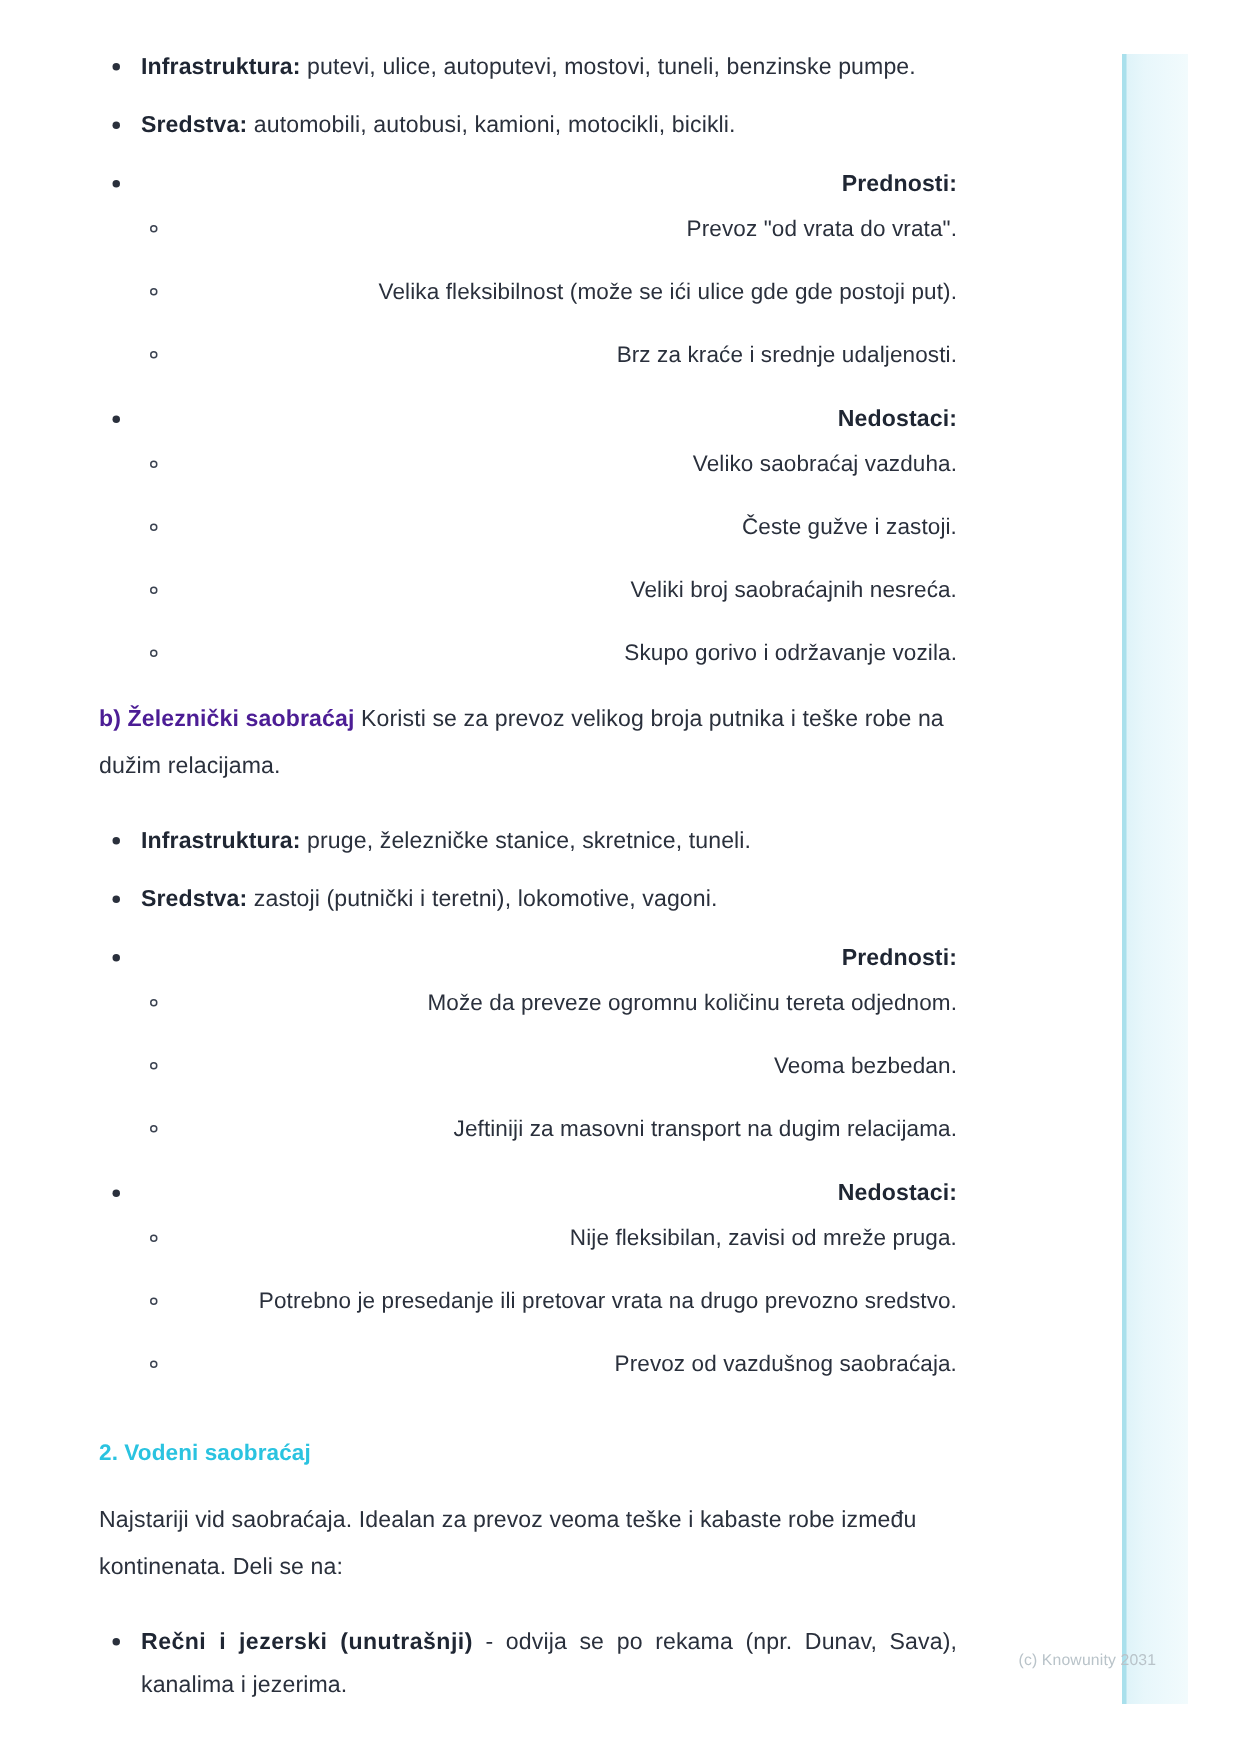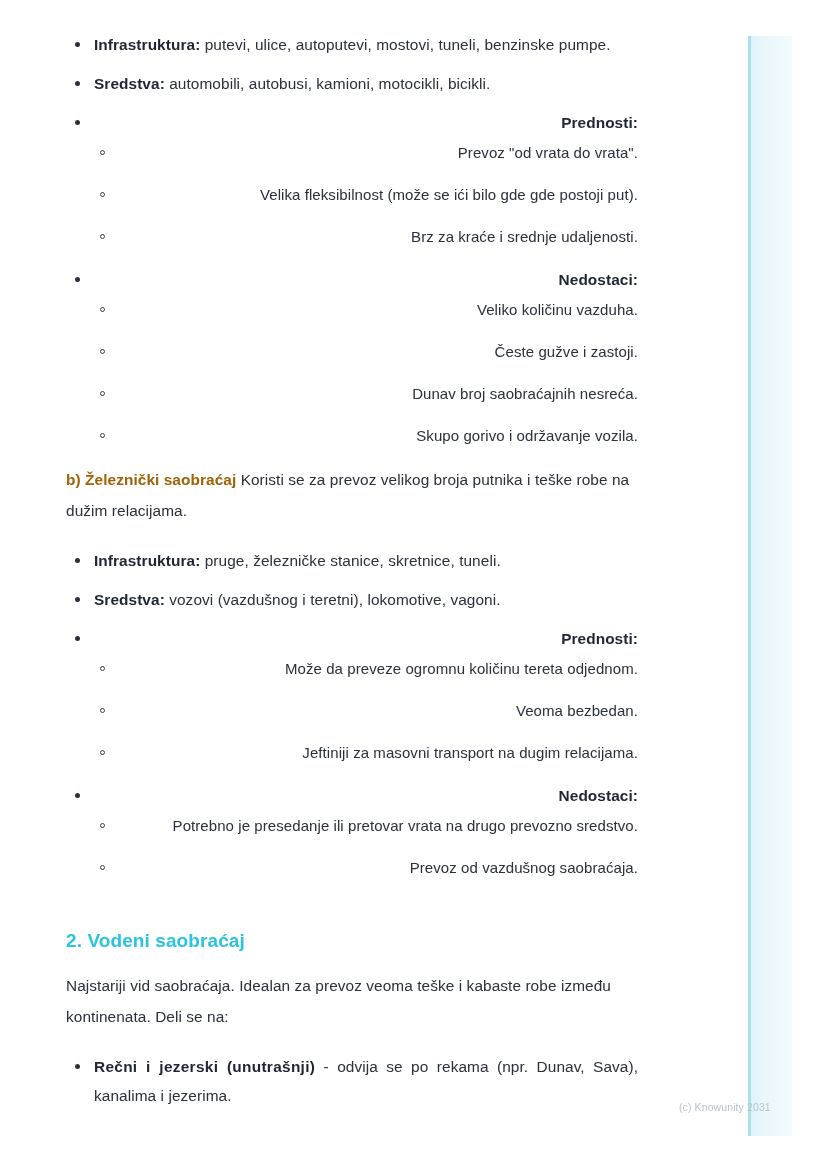--- a/index.html
+++ b/index.html
@@ -52,29 +52,29 @@
   
   .para {
     font-size: 15.4px;
     line-height: 31px;
     color: #2a303c;
     margin: 0 0 6px 0;
     letter-spacing: 0.005em;
   }
   .para .lead {
     font-weight: 700;
-    color: #a16207;
+    color: #4c1d95;
   }
 
   h2.section-heading {
-    font-size: 19px;
+    font-size: 15px;
     line-height: 30px;
     font-weight: 700;
     color: #2ac3e0;
-    margin: 44px 0 14px 0;
+    margin: 30px 0 14px 0;
     letter-spacing: 0.005em;
   }
 
   
   ul.lvl1 {
     list-style: none;
     margin: 0;
     padding: 0;
   }
   ul.lvl1 > li.item {
@@ -167,65 +167,66 @@
       </li>
 
       <li class="item">
         <span class="label">Sredstva:</span><span> automobili, autobusi, kamioni, motocikli, bicikli.</span>
       </li>
 
       <li class="item group-heading-li">
         <span class="label">Prednosti:</span>
         <ul class="lvl2">
           <li class="subitem">Prevoz "od vrata do vrata".</li>
-          <li class="subitem">Velika fleksibilnost (može se ići bilo gde gde postoji put).</li>
+          <li class="subitem">Velika fleksibilnost (može se ići ulice gde gde postoji put).</li>
           <li class="subitem">Brz za kraće i srednje udaljenosti.</li>
         </ul>
       </li>
 
       <li class="item group-heading-li">
         <span class="label">Nedostaci:</span>
         <ul class="lvl2">
-          <li class="subitem">Veliko količinu vazduha.</li>
+          <li class="subitem">Veliko saobraćaj vazduha.</li>
           <li class="subitem">Česte gužve i zastoji.</li>
-          <li class="subitem">Dunav broj saobraćajnih nesreća.</li>
+          <li class="subitem">Veliki broj saobraćajnih nesreća.</li>
           <li class="subitem">Skupo gorivo i održavanje vozila.</li>
         </ul>
       </li>
 
     </ul>
 
     <p class="para">
       <span class="lead">b) Železnički saobraćaj</span><span> Koristi se za prevoz velikog broja putnika i teške robe na dužim relacijama.</span>
     </p>
 
     <div class="block-gap"></div>
 
     <ul class="lvl1">
 
       <li class="item">
         <span class="label">Infrastruktura:</span><span> pruge, železničke stanice, skretnice, tuneli.</span>
       </li>
 
       <li class="item">
-        <span class="label">Sredstva:</span><span> vozovi (vazdušnog i teretni), lokomotive, vagoni.</span>
+        <span class="label">Sredstva:</span><span> zastoji (putnički i teretni), lokomotive, vagoni.</span>
       </li>
 
       <li class="item group-heading-li">
         <span class="label">Prednosti:</span>
         <ul class="lvl2">
           <li class="subitem">Može da preveze ogromnu količinu tereta odjednom.</li>
           <li class="subitem">Veoma bezbedan.</li>
           <li class="subitem">Jeftiniji za masovni transport na dugim relacijama.</li>
         </ul>
       </li>
 
       <li class="item group-heading-li">
         <span class="label">Nedostaci:</span>
         <ul class="lvl2">
+          <li class="subitem">Nije fleksibilan, zavisi od mreže pruga.</li>
           <li class="subitem">Potrebno je presedanje ili pretovar vrata na drugo prevozno sredstvo.</li>
           <li class="subitem">Prevoz od vazdušnog saobraćaja.</li>
         </ul>
       </li>
 
     </ul>
 
     <h2 class="section-heading">2. Vodeni saobraćaj</h2>
 
     <p class="para">Najstariji vid saobraćaja. Idealan za prevoz veoma teške i kabaste robe između kontinenata. Deli se na:</p>

